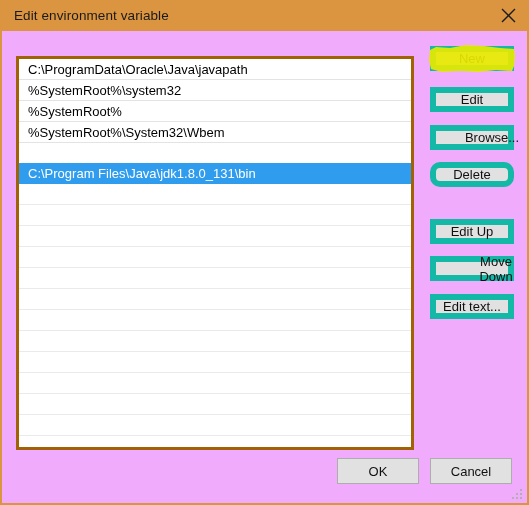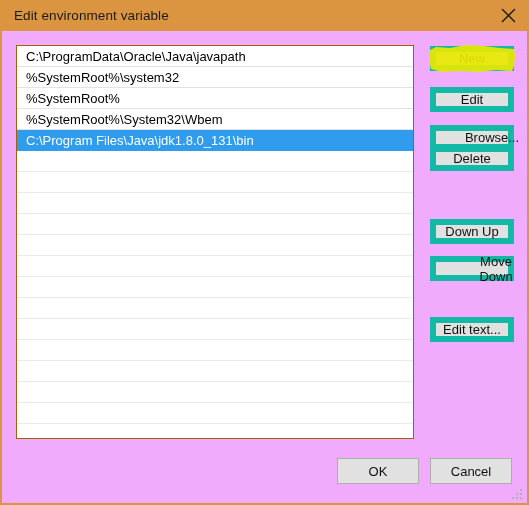--- a/index.html
+++ b/index.html
@@ -45,25 +45,25 @@
     align-items: center;
     justify-content: center;
     cursor: default;
   }
   #close-button svg { display: block; }
 
   
   #listbox {
     position: absolute;
     left: 14px;
-    top: 45px;
+    top: 56px;
     width: 398px;
     height: 394px;
     box-sizing: border-box;
-    border: 1px solid #a16207;
+    border: 3px solid #a16207;
     background: #ffffff;
     overflow: hidden;
   }
   .list-row {
     height: 21px;
     line-height: 21px;
     box-sizing: border-box;
     border-bottom: 1px solid #eaeaea;
     padding-left: 9px;
     font-size: 13px;
@@ -72,20 +72,21 @@
     overflow: hidden;
     cursor: default;
   }
   .list-row.filled {
     border-bottom: 1px solid #e3e3e3;
   }
   .list-row.selected {
     background: #2f9ced;
     color: #ffffff;
     border-bottom: 1px solid #2f9ced;
+    margin-top: 20px;
   }
 
   
   .side-btn {
     position: absolute;
     left: 428px;
     width: 84px;
     height: 25px;
     box-sizing: border-box;
     border: 6px solid #14b8a6;
@@ -95,24 +96,24 @@
     font-family: "Liberation Sans", sans-serif;
     display: flex;
     align-items: center;
     justify-content: center;
     cursor: default;
     padding: 0;
   }
   #btn-new      { top: 46px; }
   #btn-edit     { top: 87px; }
   #btn-browse   { top: 125px; padding-left: 40px; }
-  #btn-delete   { top: 146px; }
+  #btn-delete   { top: 162px; border-radius: 10px; }
   #btn-moveup   { top: 219px; }
   #btn-movedown { top: 256px; padding-left: 48px; }
-  #btn-edittext { top: 317px; }
+  #btn-edittext { top: 294px; }
 
   
   #highlight-marker {
     position: absolute;
     left: 424px;
     top: 42px;
     width: 92px;
     height: 33px;
     pointer-events: none;
   }
@@ -179,21 +180,21 @@
     <div class="list-row"></div>
     <div class="list-row"></div>
     <div class="list-row"></div>
     <div class="list-row"></div>
   </div>
 
   <button id="btn-new" class="side-btn">New</button>
   <button id="btn-edit" class="side-btn">Edit</button>
   <button id="btn-browse" class="side-btn">Browse...</button>
   <button id="btn-delete" class="side-btn">Delete</button>
-  <button id="btn-moveup" class="side-btn">Down Up</button>
+  <button id="btn-moveup" class="side-btn">Edit Up</button>
   <button id="btn-movedown" class="side-btn">Move Down</button>
   <button id="btn-edittext" class="side-btn">Edit text...</button>
 
   <svg id="highlight-marker" viewBox="0 0 92 33">
     <path d="M4,8 L10,5 L24,6 L40,3 L58,4 L74,6 L88,7 L89,14 L88,24 L86,29 L70,28 L52,30 L34,29 L16,30 L5,27 L3,18 Z" fill="#e8e800" opacity="0.92"></path>
   </svg>
 
   <button id="btn-ok" class="bottom-btn">OK</button>
   <button id="btn-cancel" class="bottom-btn">Cancel</button>
 

